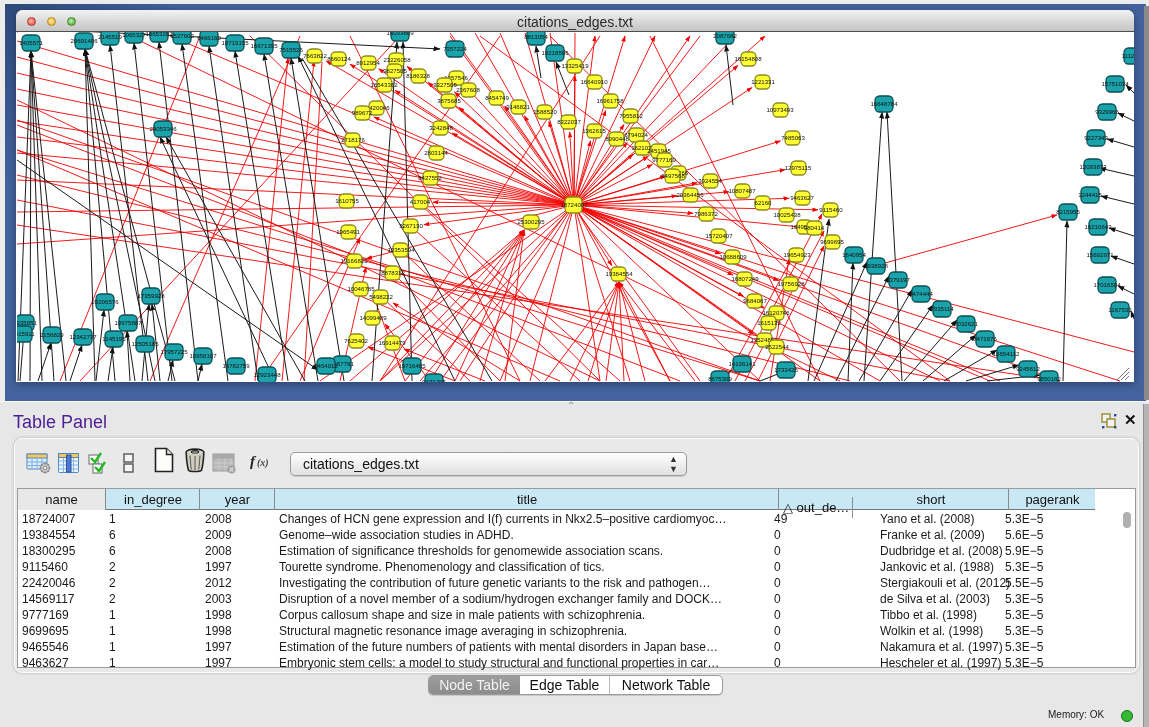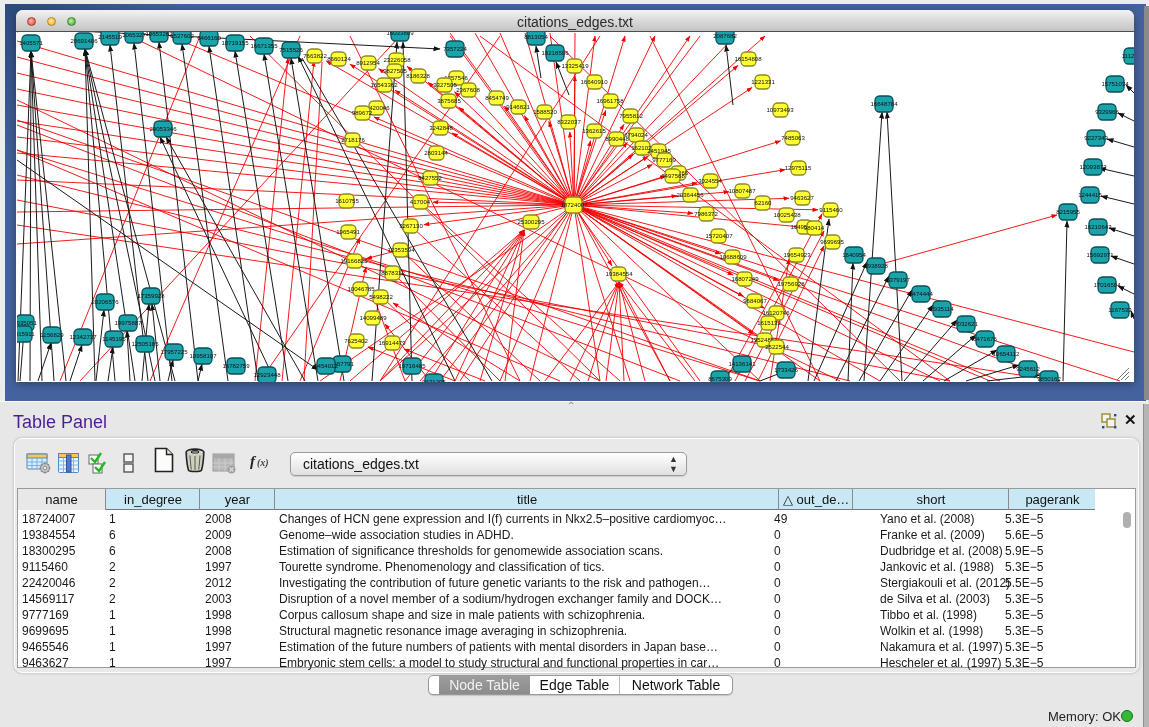--- a/index.html
+++ b/index.html
@@ -52,25 +52,25 @@
 .c1 { left:91px; width:90px; }
 .c2 { left:187px; width:72px; }
 .c3 { left:261px; width:498px; }
 .c4 { left:756px; width:72px; }
 .c5 { left:862px; width:156px; text-align:left; }
 .c6 { left:987px; width:88px; }
 #vthumb { position:absolute; left:1104.5px; top:23px; width:8px; height:16px; background:#b0b0b0; border-radius:4px; }
 
 
 #tabs { left:428px; top:273px; height:20px; border:1px solid #9a9a9a; border-radius:5px;
-  background:#fff; font-size:14px; color:#111; overflow:hidden; box-shadow:0 1px 1px rgba(0,0,0,0.15);padding-left:10px;}
+  background:#fff; font-size:14px; color:#111; overflow:hidden; box-shadow:0 1px 1px rgba(0,0,0,0.15);}
 .tab { float:left; height:20px; line-height:19px; text-align:center; }
 #tab1 { background:linear-gradient(#9d9d9d,#8a8a8a); color:#f2f2f2; }
 .tsep { float:left; width:1px; height:20px; background:#bbb; }
-#mem { left:1048px; top:307px; font-size:13px; color:#222; }
+#mem { left:1048px; top:307px; font-size:10px; color:#222; }
 #memdot { left:1121px; top:308px; width:12px; height:12px; border-radius:50%; background:#33bb33; border:1px solid #1c6b1c; }
 </style></head>
 <body>
 <div class="abs" id="bluepanel"></div>
 <div class="abs" id="rstrip"></div>
 <div class="abs" id="macwin">
   <div class="abs" id="titlebar">
       <div class="abs" id="title">citations_edges.txt</div>
     <div class="abs tl" id="tlr"></div>
       <div class="abs tl" id="tly"></div>
@@ -634,21 +634,21 @@
           <text x="1" y="16" font-size="15" font-style="italic" font-weight="bold" font-family="Liberation Serif, serif" fill="#222">f</text>
           <text x="8" y="16" font-size="10" font-style="italic" font-weight="bold" font-family="Liberation Serif, serif" fill="#444">(x)</text>
         </svg></div>
     <div class="abs" id="combo">citations_edges.txt<div id="comboarr">▲<br>▼</div></div>
     <div class="abs" id="table">
       <div id="thead">
         <div class="th" style="left:0;width:88px;background:#e8e8e8;">name</div>
         <div class="th" style="left:89px;width:93px;">in_degree</div>
         <div class="th" style="left:183px;width:74px;">year</div>
         <div class="th" style="left:258px;width:503px;">title</div>
-        <div class="th" style="left:762px;width:73px;text-align:left;padding-left:3px;">△ out_de…</div>
+        <div class="th" style="left:762px;width:73px;text-align:left;padding-left:3px;margin-top:8px;">△ out_de…</div>
         <div class="th" style="left:836px;width:155px;">short</div>
         <div class="th" style="left:992px;width:85px;border-right:none;">pagerank</div>
       </div>
       <div id="tbody">
           <div class="tr">
             <div class="c c0">18724007</div>
             <div class="c c1">1</div>
             <div class="c c2">2008</div>
             <div class="c c3">Changes of HCN gene expression and I(f) currents in Nkx2.5–positive cardiomyoc…</div>
             <div class="c c4">49</div>

